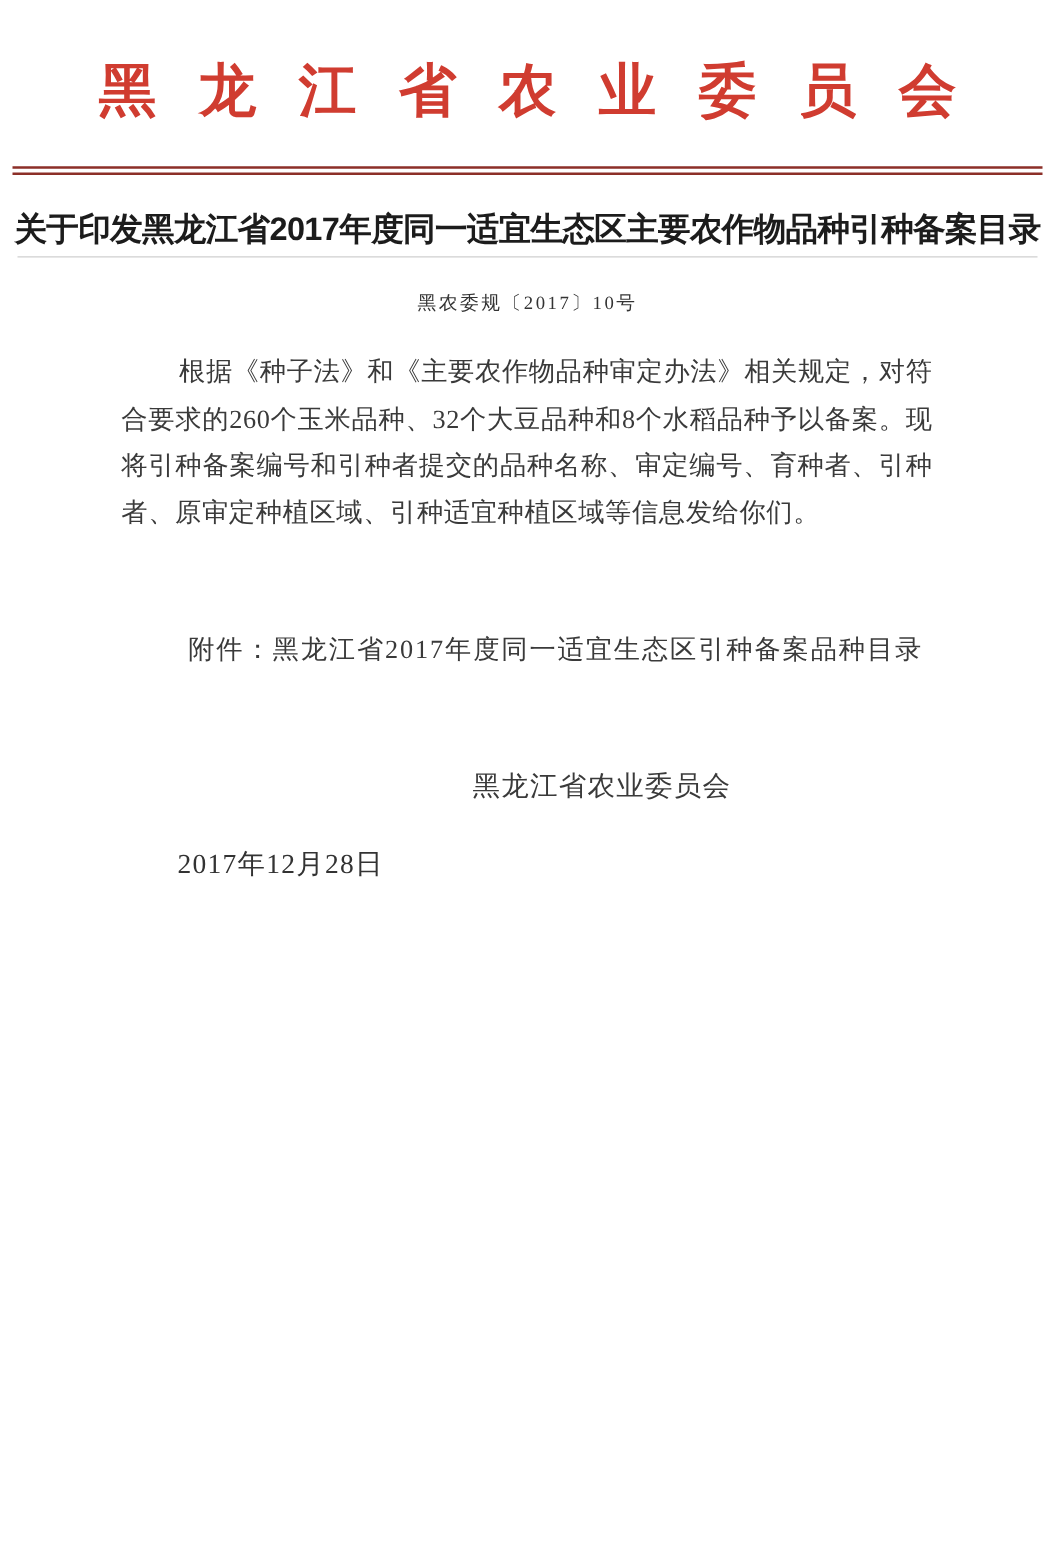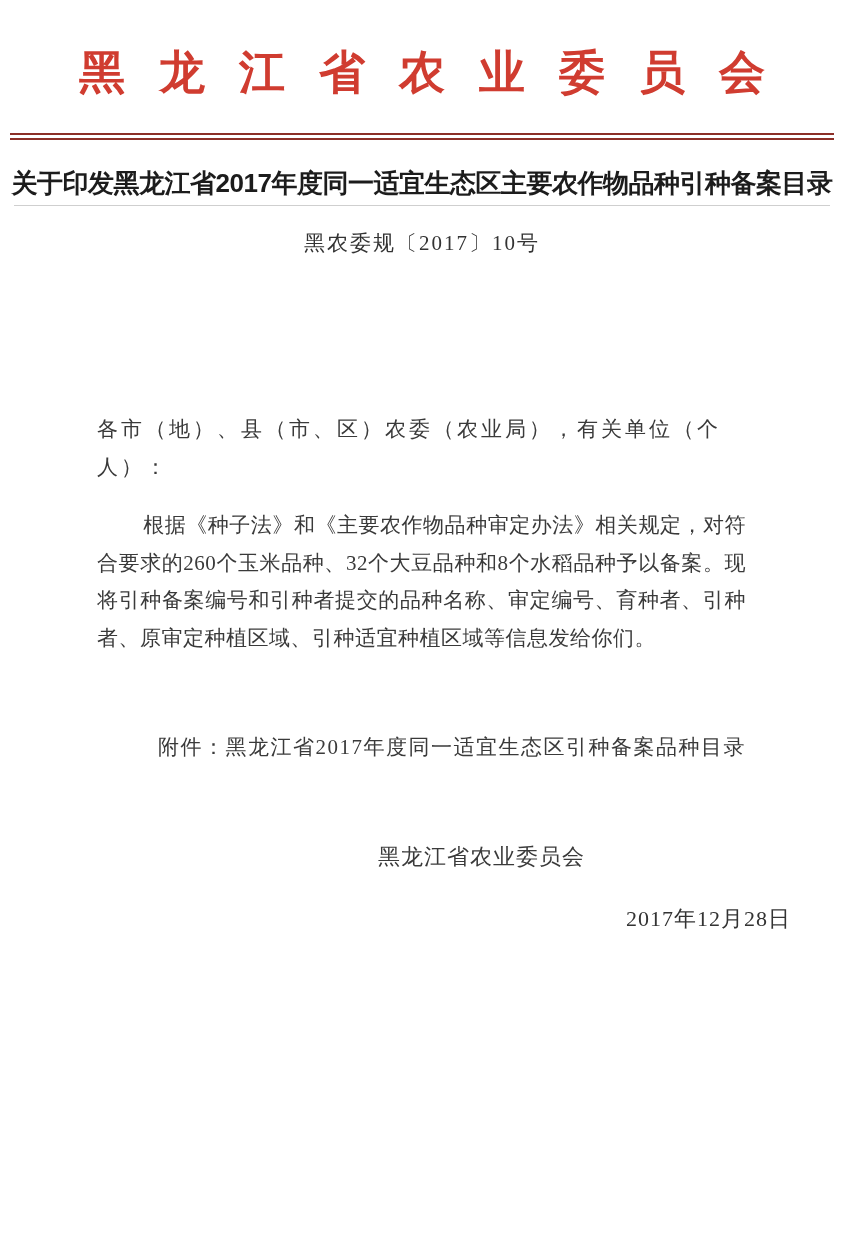--- a/index.html
+++ b/index.html
@@ -46,21 +46,21 @@
     letter-spacing: -0.5px;
   }
   .notice-title .t-line { white-space: nowrap; }
   .grey-rule {
     margin: 3px 14px 0 14px;
     border-top: 1px solid #cfcfcf;
   }
   .doc-number {
     margin-top: 22px;
     text-align: center;
-    font-size: 21px;
+    font-size: 15px;
     line-height: 30px;
     letter-spacing: 2px;
     color: #333333;
   }
   
   .doc-body {
     padding: 0 98px 0 97px;
     font-size: 21px;
     line-height: 37.5px;
     letter-spacing: 0.5px;
@@ -72,36 +72,36 @@
     letter-spacing: 3px;
     text-align: left;
   }
   .para { margin: 0; text-indent: 2.2em; font-family: Liberation Serif, serif; }
   .para-1 { margin-top: 21px; }
   .para-2 { margin-top: 23px; }
   .attachment {
     margin-top: 72px;
     text-indent: 2.2em;
     letter-spacing: 1.5px;
-    text-align: right;
+    text-align: center;
   }
   
   .signer {
     margin-top: 71px;
     text-align: center;
     position: relative;
     left: 60px;
     font-size: 22px;
     line-height: 38px;
     letter-spacing: 1px;
     color: #3a3a3a;
   }
   .sign-date {
     margin-top: 24px;
-    text-align: right;
+    text-align: left;
     position: relative;
     left: 45px;
     font-size: 22px;
     line-height: 38px;
     letter-spacing: 1px;
     color: #333333;
   }
 </style>
 </head>
 <body>
@@ -113,21 +113,20 @@
 <div class="notice-title">
   <div class="t-line">关于印发黑龙江省2017年度同一适宜生态区主要农作物品种引种备案目录</div>
 </div>
 
 <div class="grey-rule"></div>
 
 <div class="doc-number">黑农委规〔2017〕10号</div>
 
 <div class="doc-body">
 
-  <div class="salutation">各市（地）、县（市、区）农委（农业局），有关单位（个人）：</div>
 
   <p class="para para-1">根据《种子法》和《主要农作物品种审定办法》相关规定，对符合要求的260个玉米品种、32个大豆品种和8个水稻品种予以备案。现将引种备案编号和引种者提交的品种名称、审定编号、育种者、引种者、原审定种植区域、引种适宜种植区域等信息发给你们。</p>
 
 
   <div class="attachment">附件：黑龙江省2017年度同一适宜生态区引种备案品种目录</div>
 
   <div class="signer">黑龙江省农业委员会</div>
 
   <div class="sign-date">2017年12月28日</div>
 

